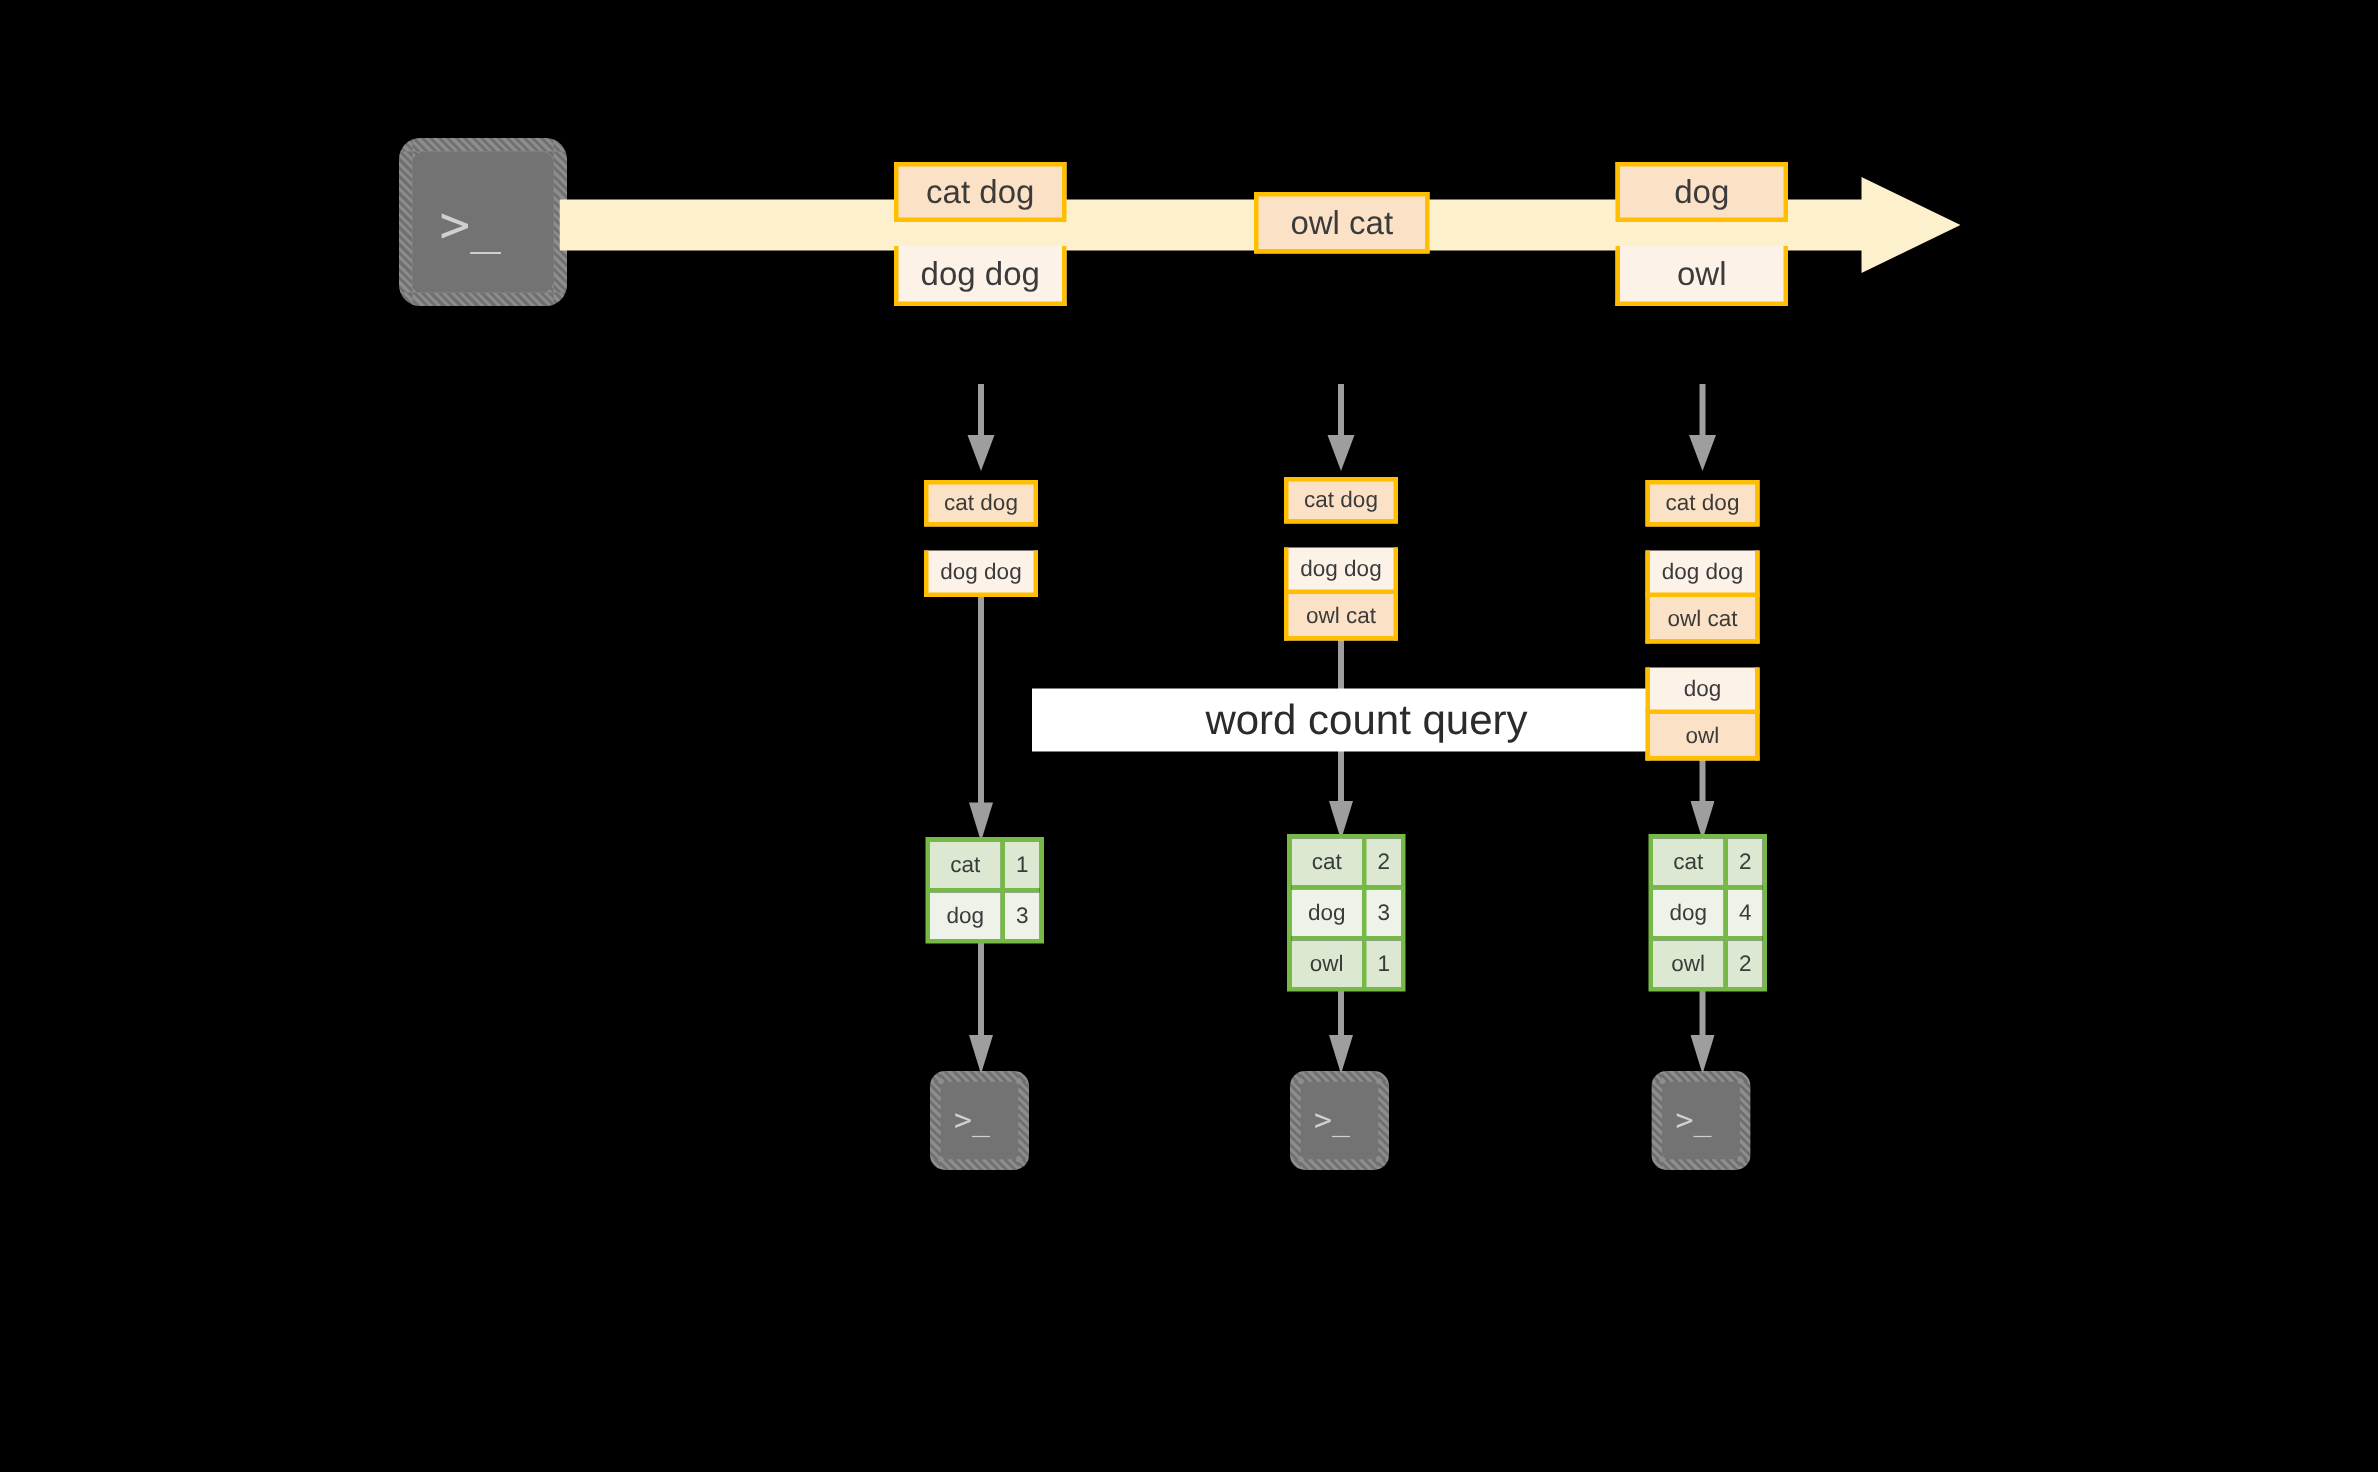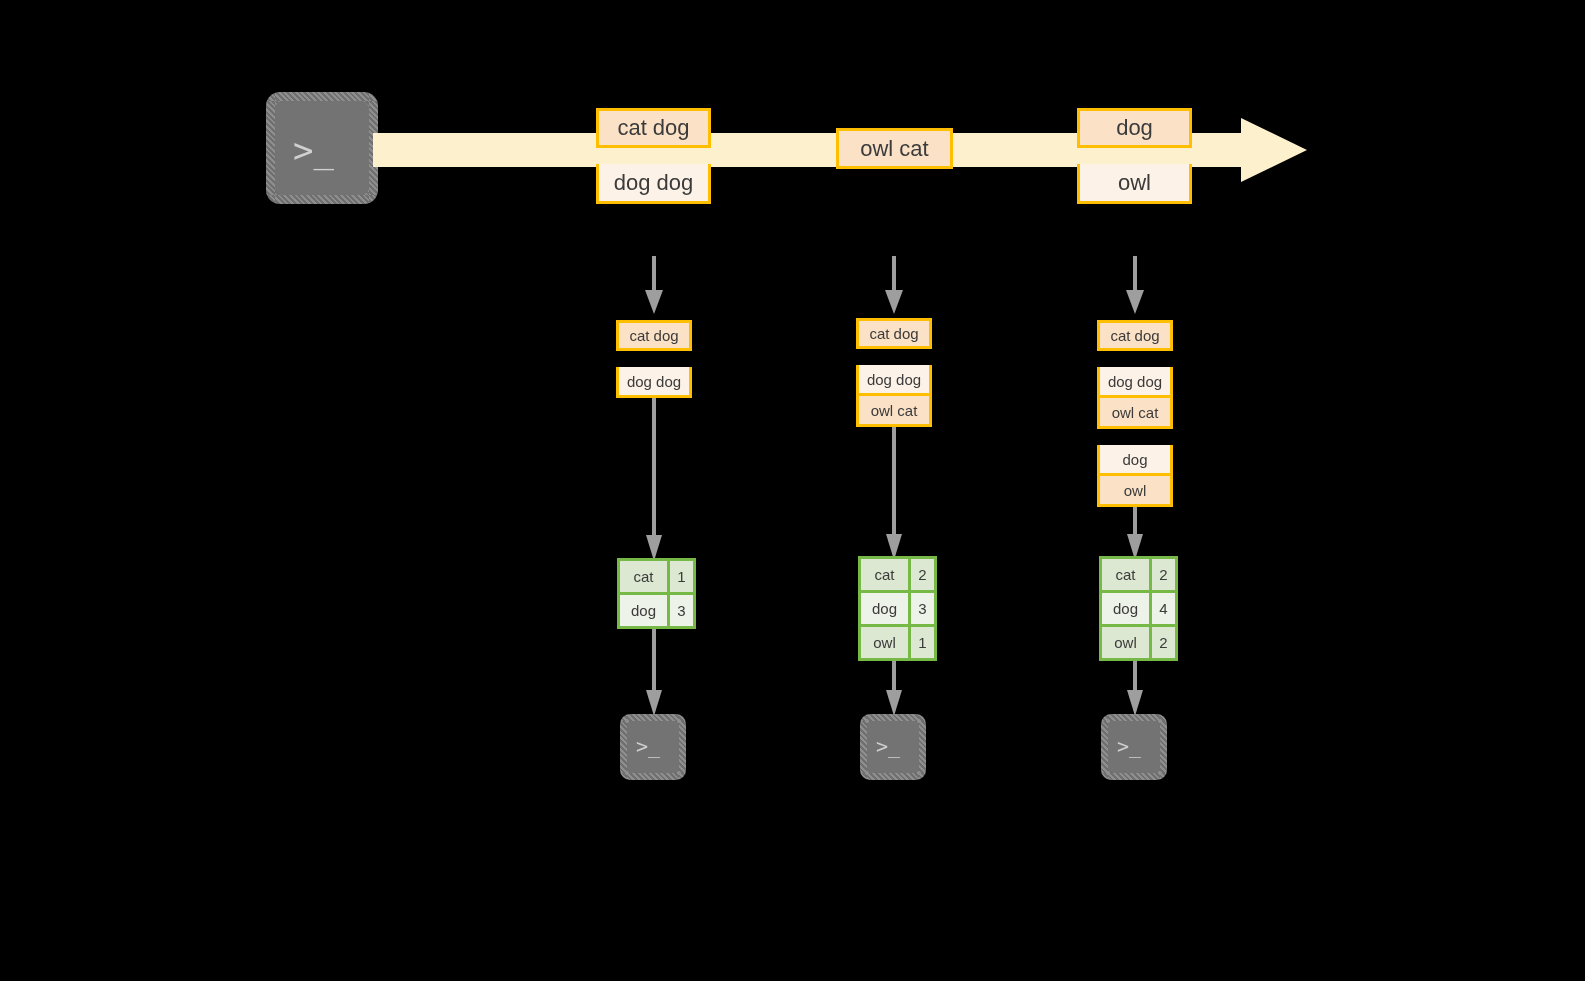--- a/index.html
+++ b/index.html
@@ -244,20 +244,23 @@
       <path d="M0,40 L16,40 L8,66 Z" fill="#9e9e9e"></path>
     </svg>
   </div>
   <div class="conn layer-conn" style="left:1127px; top:650px;">
     <svg width="16" height="68" viewBox="0 0 16 68">
       <line x1="8" y1="0" x2="8" y2="44" stroke="#9e9e9e" stroke-width="4"></line>
       <path d="M0,40 L16,40 L8,66 Z" fill="#9e9e9e"></path>
     </svg>
   </div>
 
+  <div class="banner layer-banner">
+    <span>word count query</span>
+  </div>
 
   <div class="rec-group mid layer-top" style="left:616px; top:320px;">
     <div class="rec shade-a">cat dog</div>
     <div class="rec shade-b">dog dog</div>
   </div>
 
   <div class="rec-group mid layer-top" style="left:856px; top:318px;">
     <div class="rec shade-a">cat dog</div>
     <div class="rec shade-b">dog dog</div>
     <div class="rec shade-a">owl cat</div>

